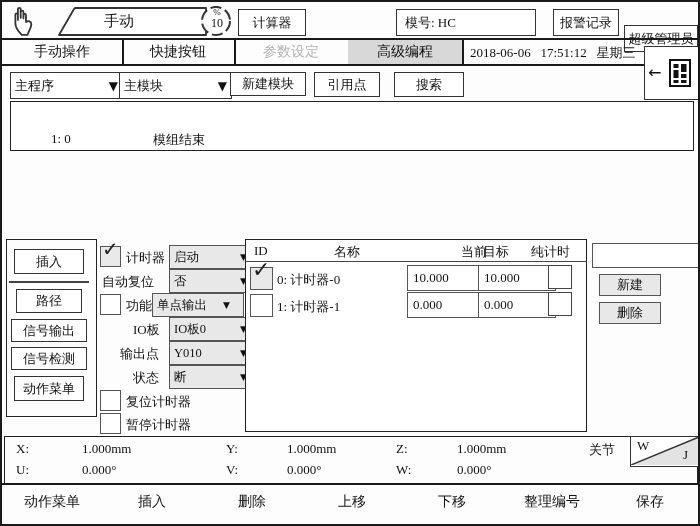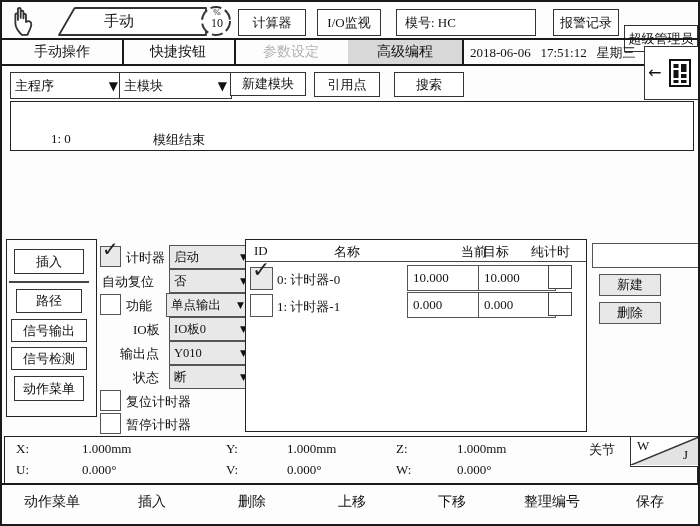--- a/index.html
+++ b/index.html
@@ -45,21 +45,20 @@
     <svg width="192" height="34" viewBox="0 0 192 34">
       <path d="M13 31 L28 5 Q28.6 4 30 4 L160 4 L160 31 Z" fill="#fff" stroke="#333" stroke-width="1.8" stroke-linejoin="round"></path>
       <circle cx="170" cy="17" r="14" fill="#fff" stroke="#333" stroke-width="2" stroke-dasharray="11 4"></circle>
     </svg>
     <div class="abs" style="left:58px;top:8px;font-size:15px;">手动</div>
     <div class="abs" style="left:164px;top:3px;font-size:9px;width:14px;text-align:center;">%</div>
     <div class="abs" style="left:162px;top:12px;font-size:12px;width:18px;text-align:center;">10</div>
   </div>
 
   <div class="btn abs" style="left:236px;top:7px;width:68px;height:27px;">计算器</div>
-  <div class="btn abs" style="left:315px;top:7px;width:64px;height:27px;">I/O监视</div>
   <div class="btn abs" style="left:394px;top:7px;width:140px;height:27px;justify-content:flex-start;padding-left:8px;">模号: HC</div>
   <div class="btn abs" style="left:551px;top:7px;width:66px;height:27px;">报警记录</div>
   <div class="btn abs" style="left:622px;top:23px;width:74px;height:27px;">超级管理员</div>
 
   <div class="hline" style="top:36px;"></div>
 
   <div class="tab" style="left:0;width:120px;">手动操作</div>
   <div class="tab" style="left:120px;width:112px;">快捷按钮</div>
   <div class="tab disabled" style="left:232px;width:114px;">参数设定</div>
   <div class="tab active" style="left:346px;width:114px;">高级编程</div>
@@ -125,21 +124,21 @@
   </div>
 
   <span class="lbl" style="left:100px;top:271px;">自动复位</span>
   <div class="dd" style="left:167px;top:267px;width:73px;height:22px;">
     <span>否</span>
     <span class="arrow">▼</span>
   </div>
 
   <div class="cb" style="left:98px;top:292px;width:19px;height:19px;"></div>
   <span class="lbl" style="left:124px;top:295px;">功能</span>
-  <div class="dd" style="left:164px;top:291px;width:73px;height:22px;padding-right:1px;">
+  <div class="dd" style="left:150px;top:291px;width:73px;height:22px;padding-right:13px;">
     <span>单点输出</span>
     <span class="arrow">▼</span>
   </div>
 
   <span class="lbl" style="left:131px;top:319px;">IO板</span>
   <div class="dd" style="left:167px;top:315px;width:73px;height:22px;">
     <span>IO板0</span>
     <span class="arrow">▼</span>
   </div>
 

